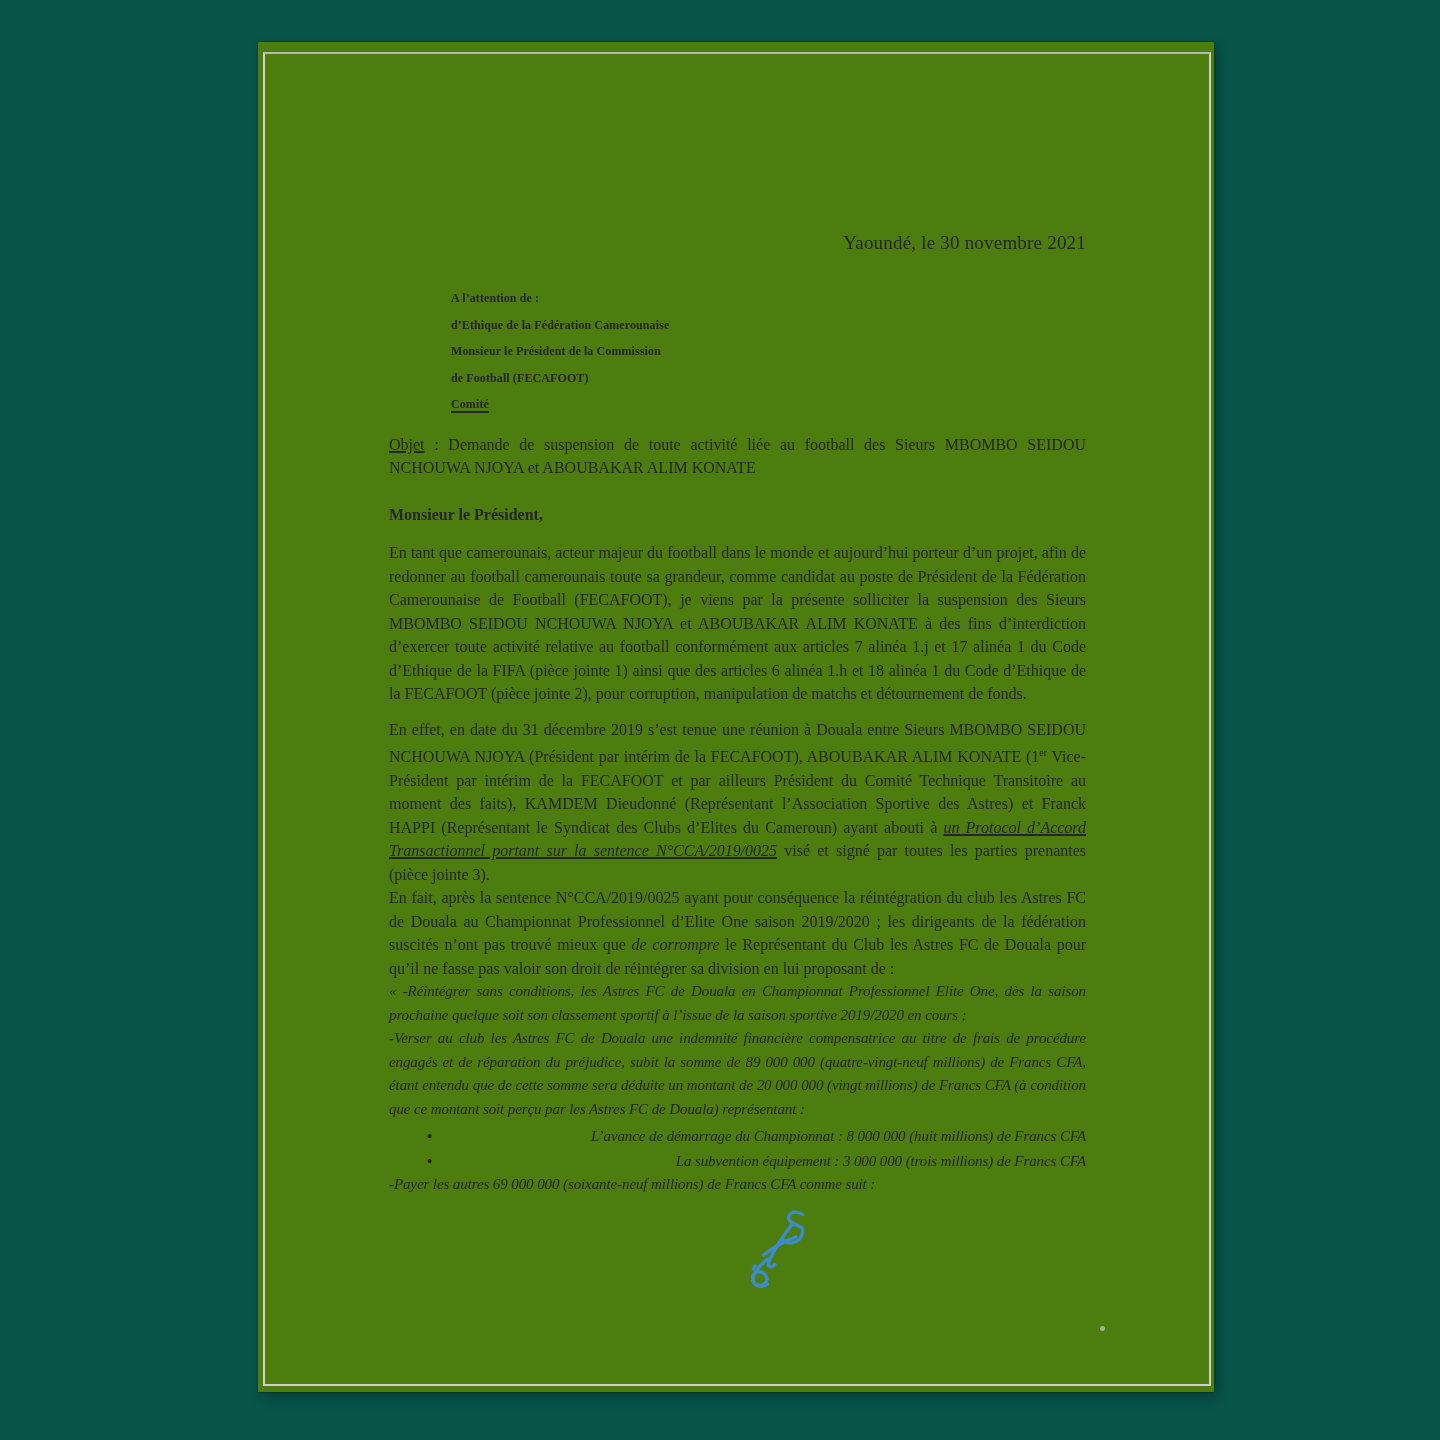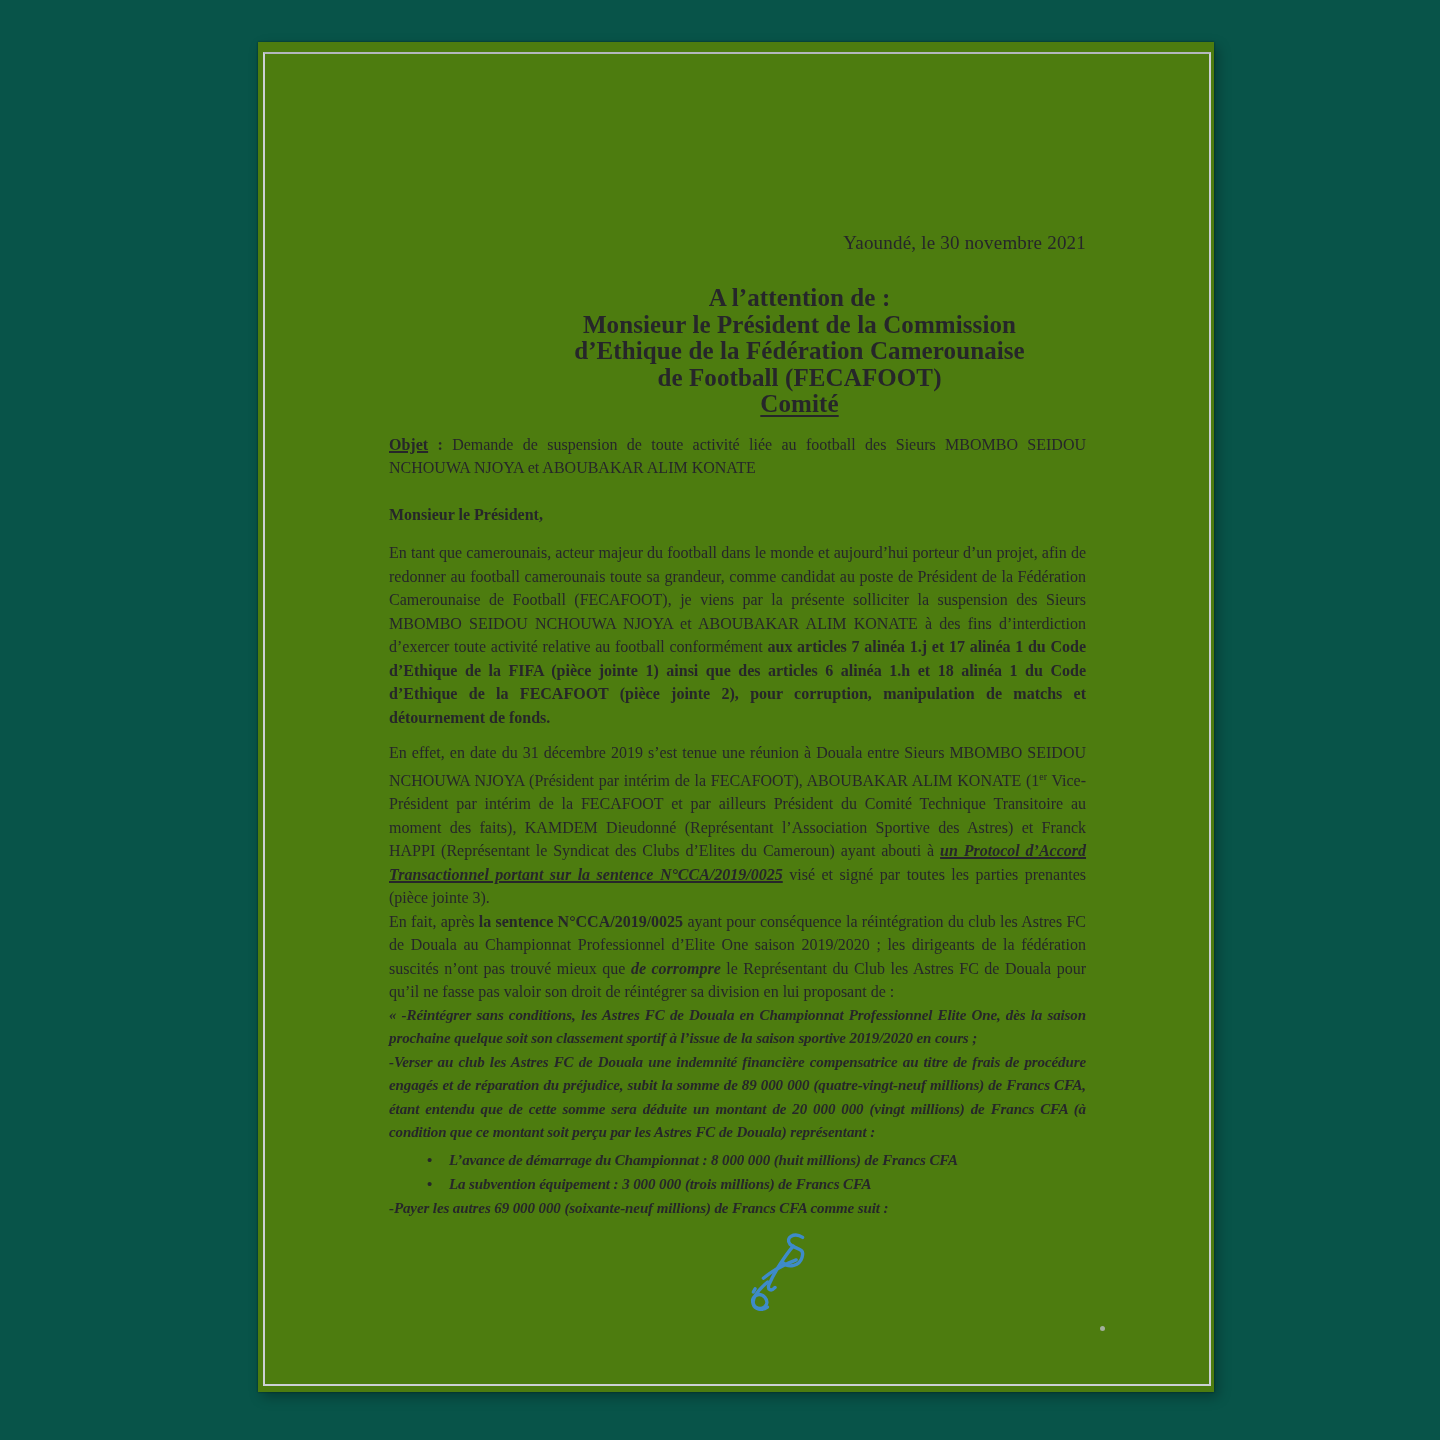--- a/index.html
+++ b/index.html
@@ -14,56 +14,56 @@
   }
   .scan-edge{
     position:absolute;left:5px;top:10px;right:3px;bottom:6px;
     border:2px solid #cdd0d5;border-top-color:#b4b7bd;pointer-events:none;
   }
   .speck{position:absolute;left:842px;top:1284px;width:5px;height:5px;border-radius:50%;
     background:#b9bcc0;opacity:.8;}
   .content{position:absolute;left:131px;right:128px;top:0;color:#26262a;}
   .date{margin-top:188px;text-align:right;font-size:19px;line-height:26px;letter-spacing:.2px;}
   .recipient{
-    margin-top:29px;text-align:center;transform:translateX(62px);
-    font-weight:700;font-size:25px;line-height:26.5px;letter-spacing:.1px;
+    margin-top:29px;transform:translateX(62px);
+    font-weight:700;font-size:12px;line-height:26.5px;letter-spacing:.1px;
   }
   .recipient .r-underline{text-decoration:underline;text-decoration-thickness:2px;text-underline-offset:3px;}
   p{margin:0;}
   .objet{margin-top:15px;}
   .salutation{margin-top:23px;font-weight:700;}
   .body-text{font-size:16px;line-height:23.5px;text-align:justify;}
   .gap-lg{margin-top:15px;}
   .gap-md{margin-top:12px;}
   .cond{font-size:15px;letter-spacing:-.1px;}
-  .b{font-weight:700;}
+  .b{font-weight:400;}
   .i{font-style:italic;}
   .u{text-decoration:underline;text-decoration-thickness:1.5px;}
   sup{font-size:.62em;}
   ul.bullets{margin:3px 0 0;padding-left:38px;list-style:none;}
-  ul.bullets li{position:relative;padding-left:22px;line-height:24.5px;text-align:left;}
+  ul.bullets li{position:relative;padding-left:22px;line-height:24.5px;text-align:right;}
   ul.bullets li::before{content:"\2022";position:absolute;left:0;top:0;font-weight:700;}
   .signature{display:block;margin:12px 0 0 352px;transform:rotate(-4deg);}
 </style>
 </head>
 <body style="background-color: rgb(8, 84, 73);">
 
 <div class="stage">
   <div class="paper" style="background-color: #4d7c0f;">
     <div class="scan-edge"></div>
     <div class="speck"></div>
 
     <div class="content" style="color: rgb(38, 38, 42);">
 
       <div class="date">Yaoundé, le 30 novembre 2021</div>
 
       <div class="recipient">
         <div>A l’attention de :</div>
+        <div>d’Ethique de la Fédération Camerounaise</div>
         <div>Monsieur le Président de la Commission</div>
-        <div>d’Ethique de la Fédération Camerounaise</div>
         <div>de Football (FECAFOOT)</div>
         <div class="r-underline">Comité</div>
       </div>
 
       <p class="objet body-text"><span class="b u">Objet</span><span class="b"> : </span><span>Demande de suspension de toute activité liée au football des Sieurs MBOMBO SEIDOU NCHOUWA NJOYA et ABOUBAKAR ALIM KONATE</span></p>
 
       <p class="salutation body-text">Monsieur le Président,</p>
 
       <p class="body-text gap-lg"><span>En tant que camerounais, acteur majeur du football dans le monde et aujourd’hui porteur d’un projet, afin de redonner au football camerounais toute sa grandeur, comme candidat au poste de Président de la Fédération Camerounaise de Football (FECAFOOT), je viens par la présente solliciter la suspension des Sieurs MBOMBO SEIDOU NCHOUWA NJOYA et ABOUBAKAR ALIM KONATE à des fins d’interdiction d’exercer toute activité relative au football conformément </span><span class="b">aux articles 7 alinéa 1.j et 17 alinéa 1 du Code d’Ethique de la FIFA (pièce jointe 1) ainsi que des articles 6 alinéa 1.h et 18 alinéa 1 du Code d’Ethique de la FECAFOOT (pièce jointe 2), pour corruption, manipulation de matchs et détournement de fonds.</span></p>
 

